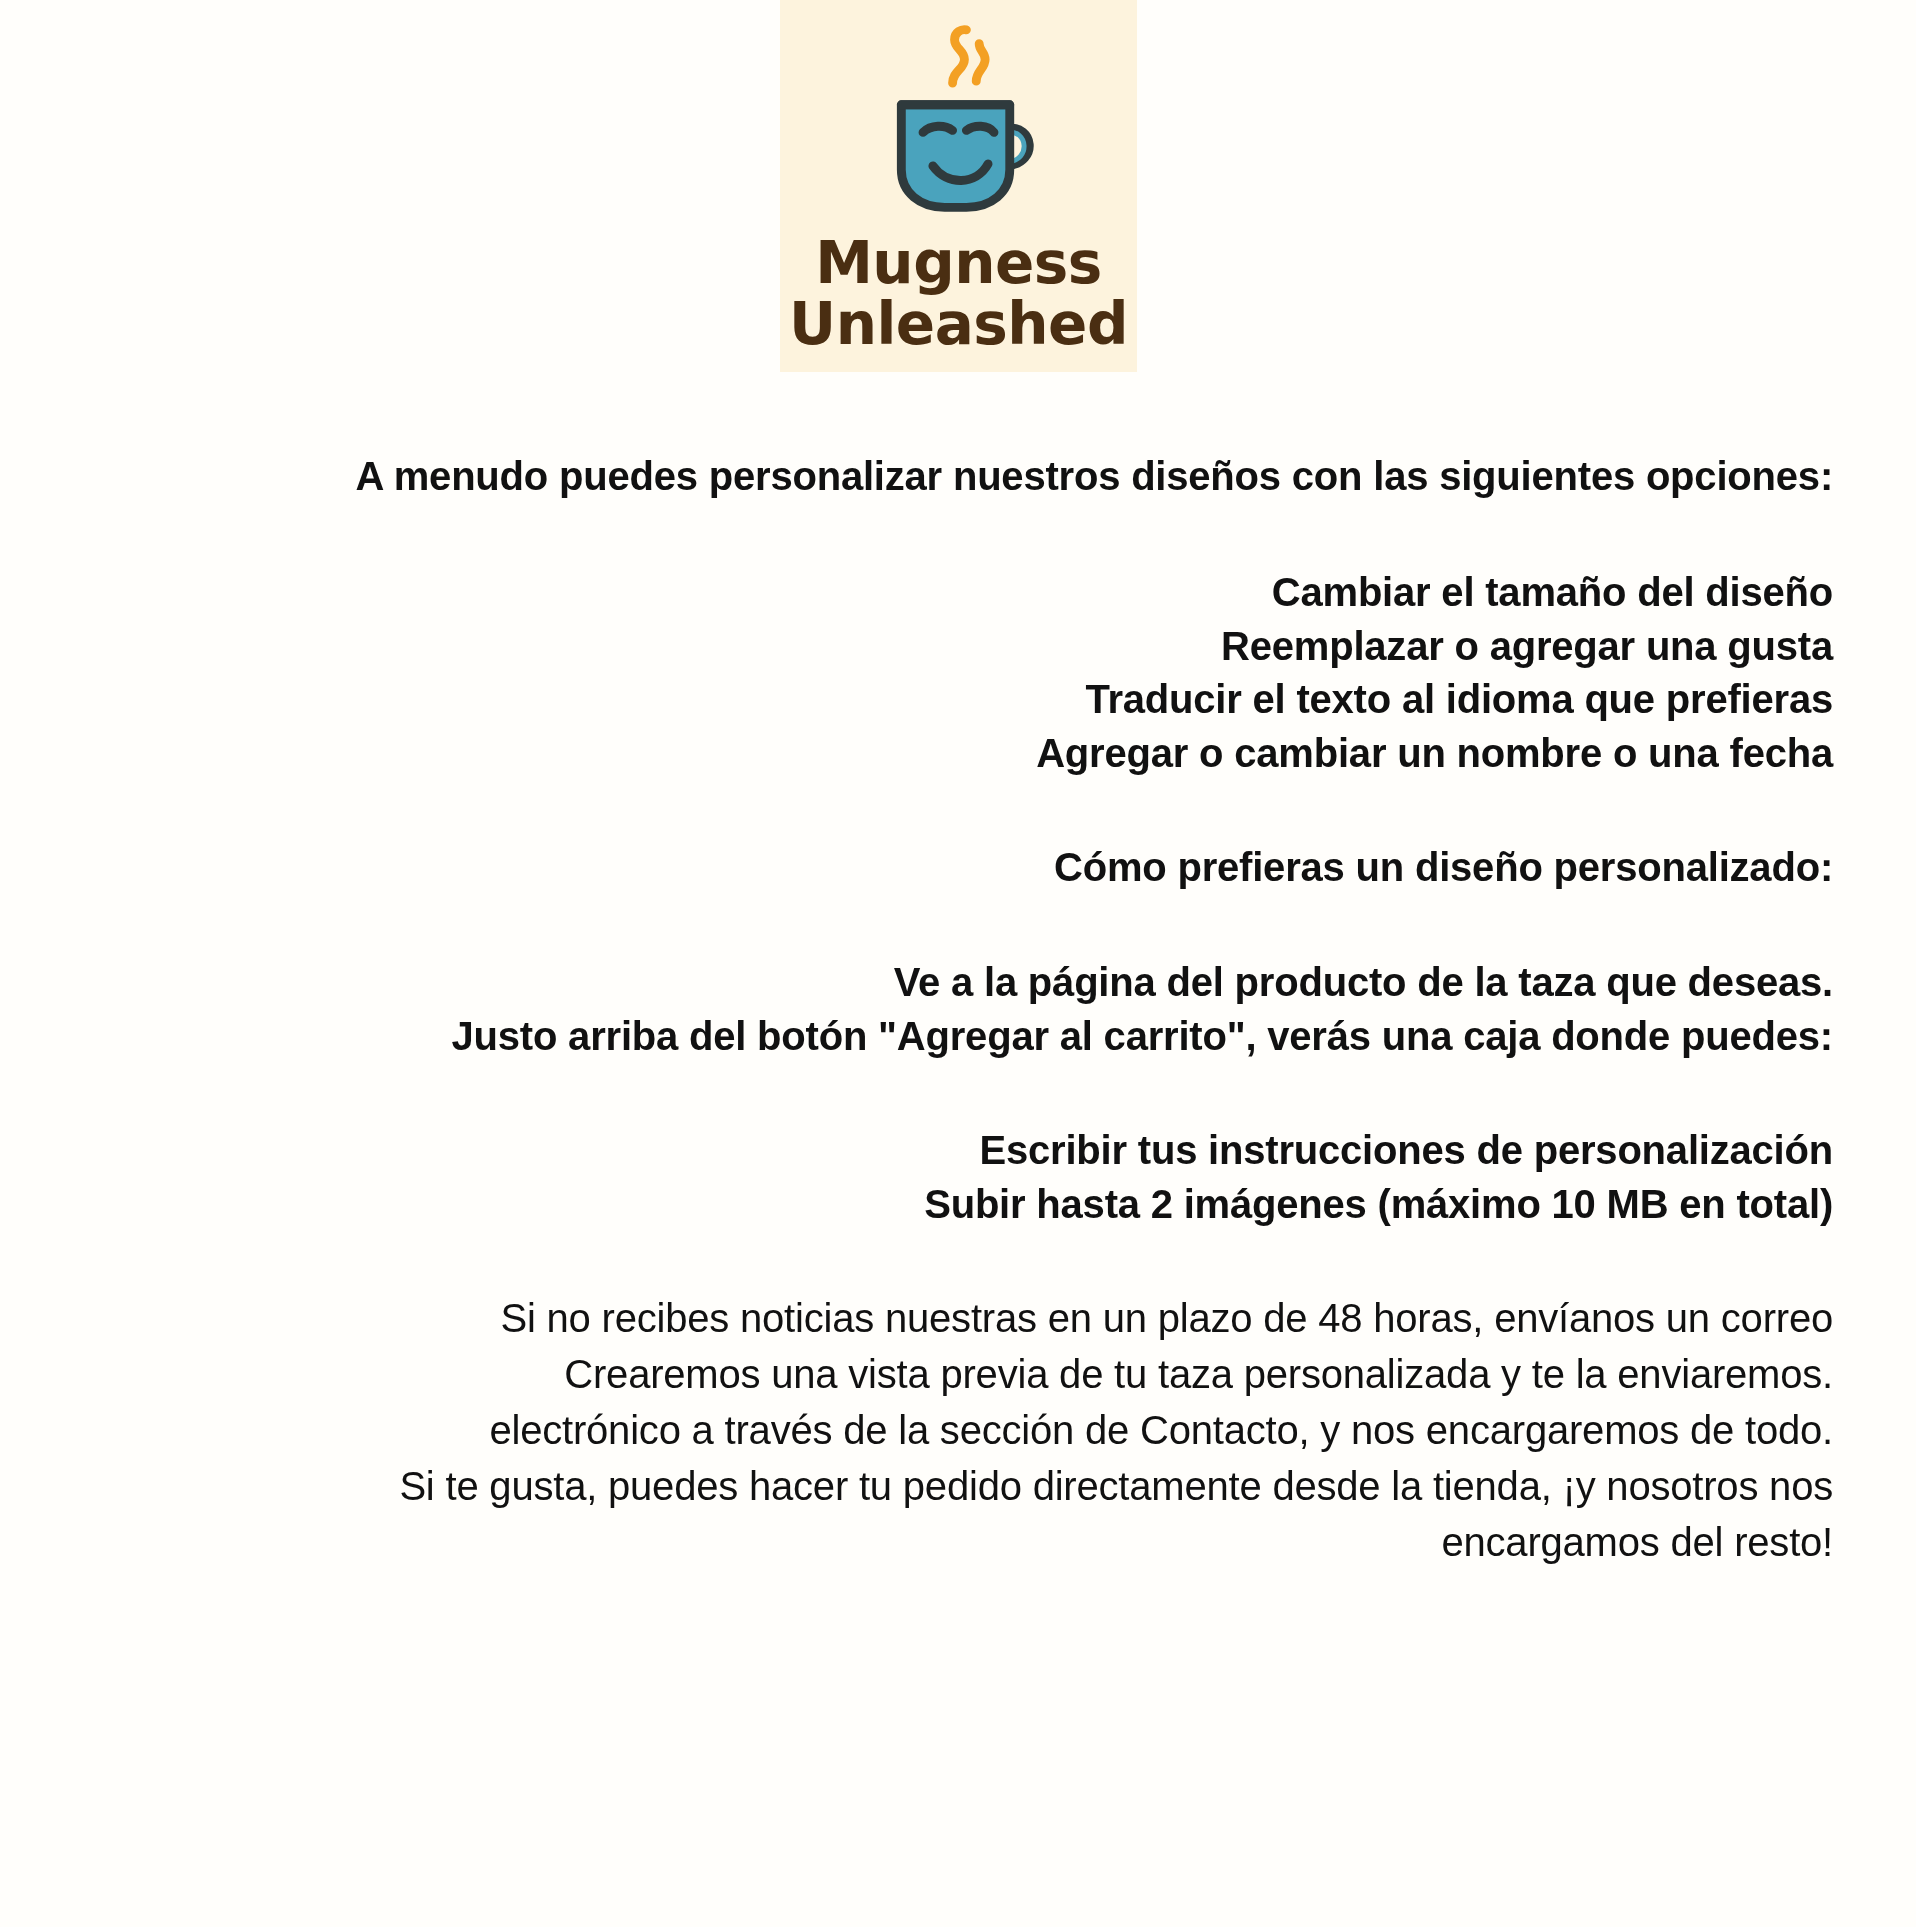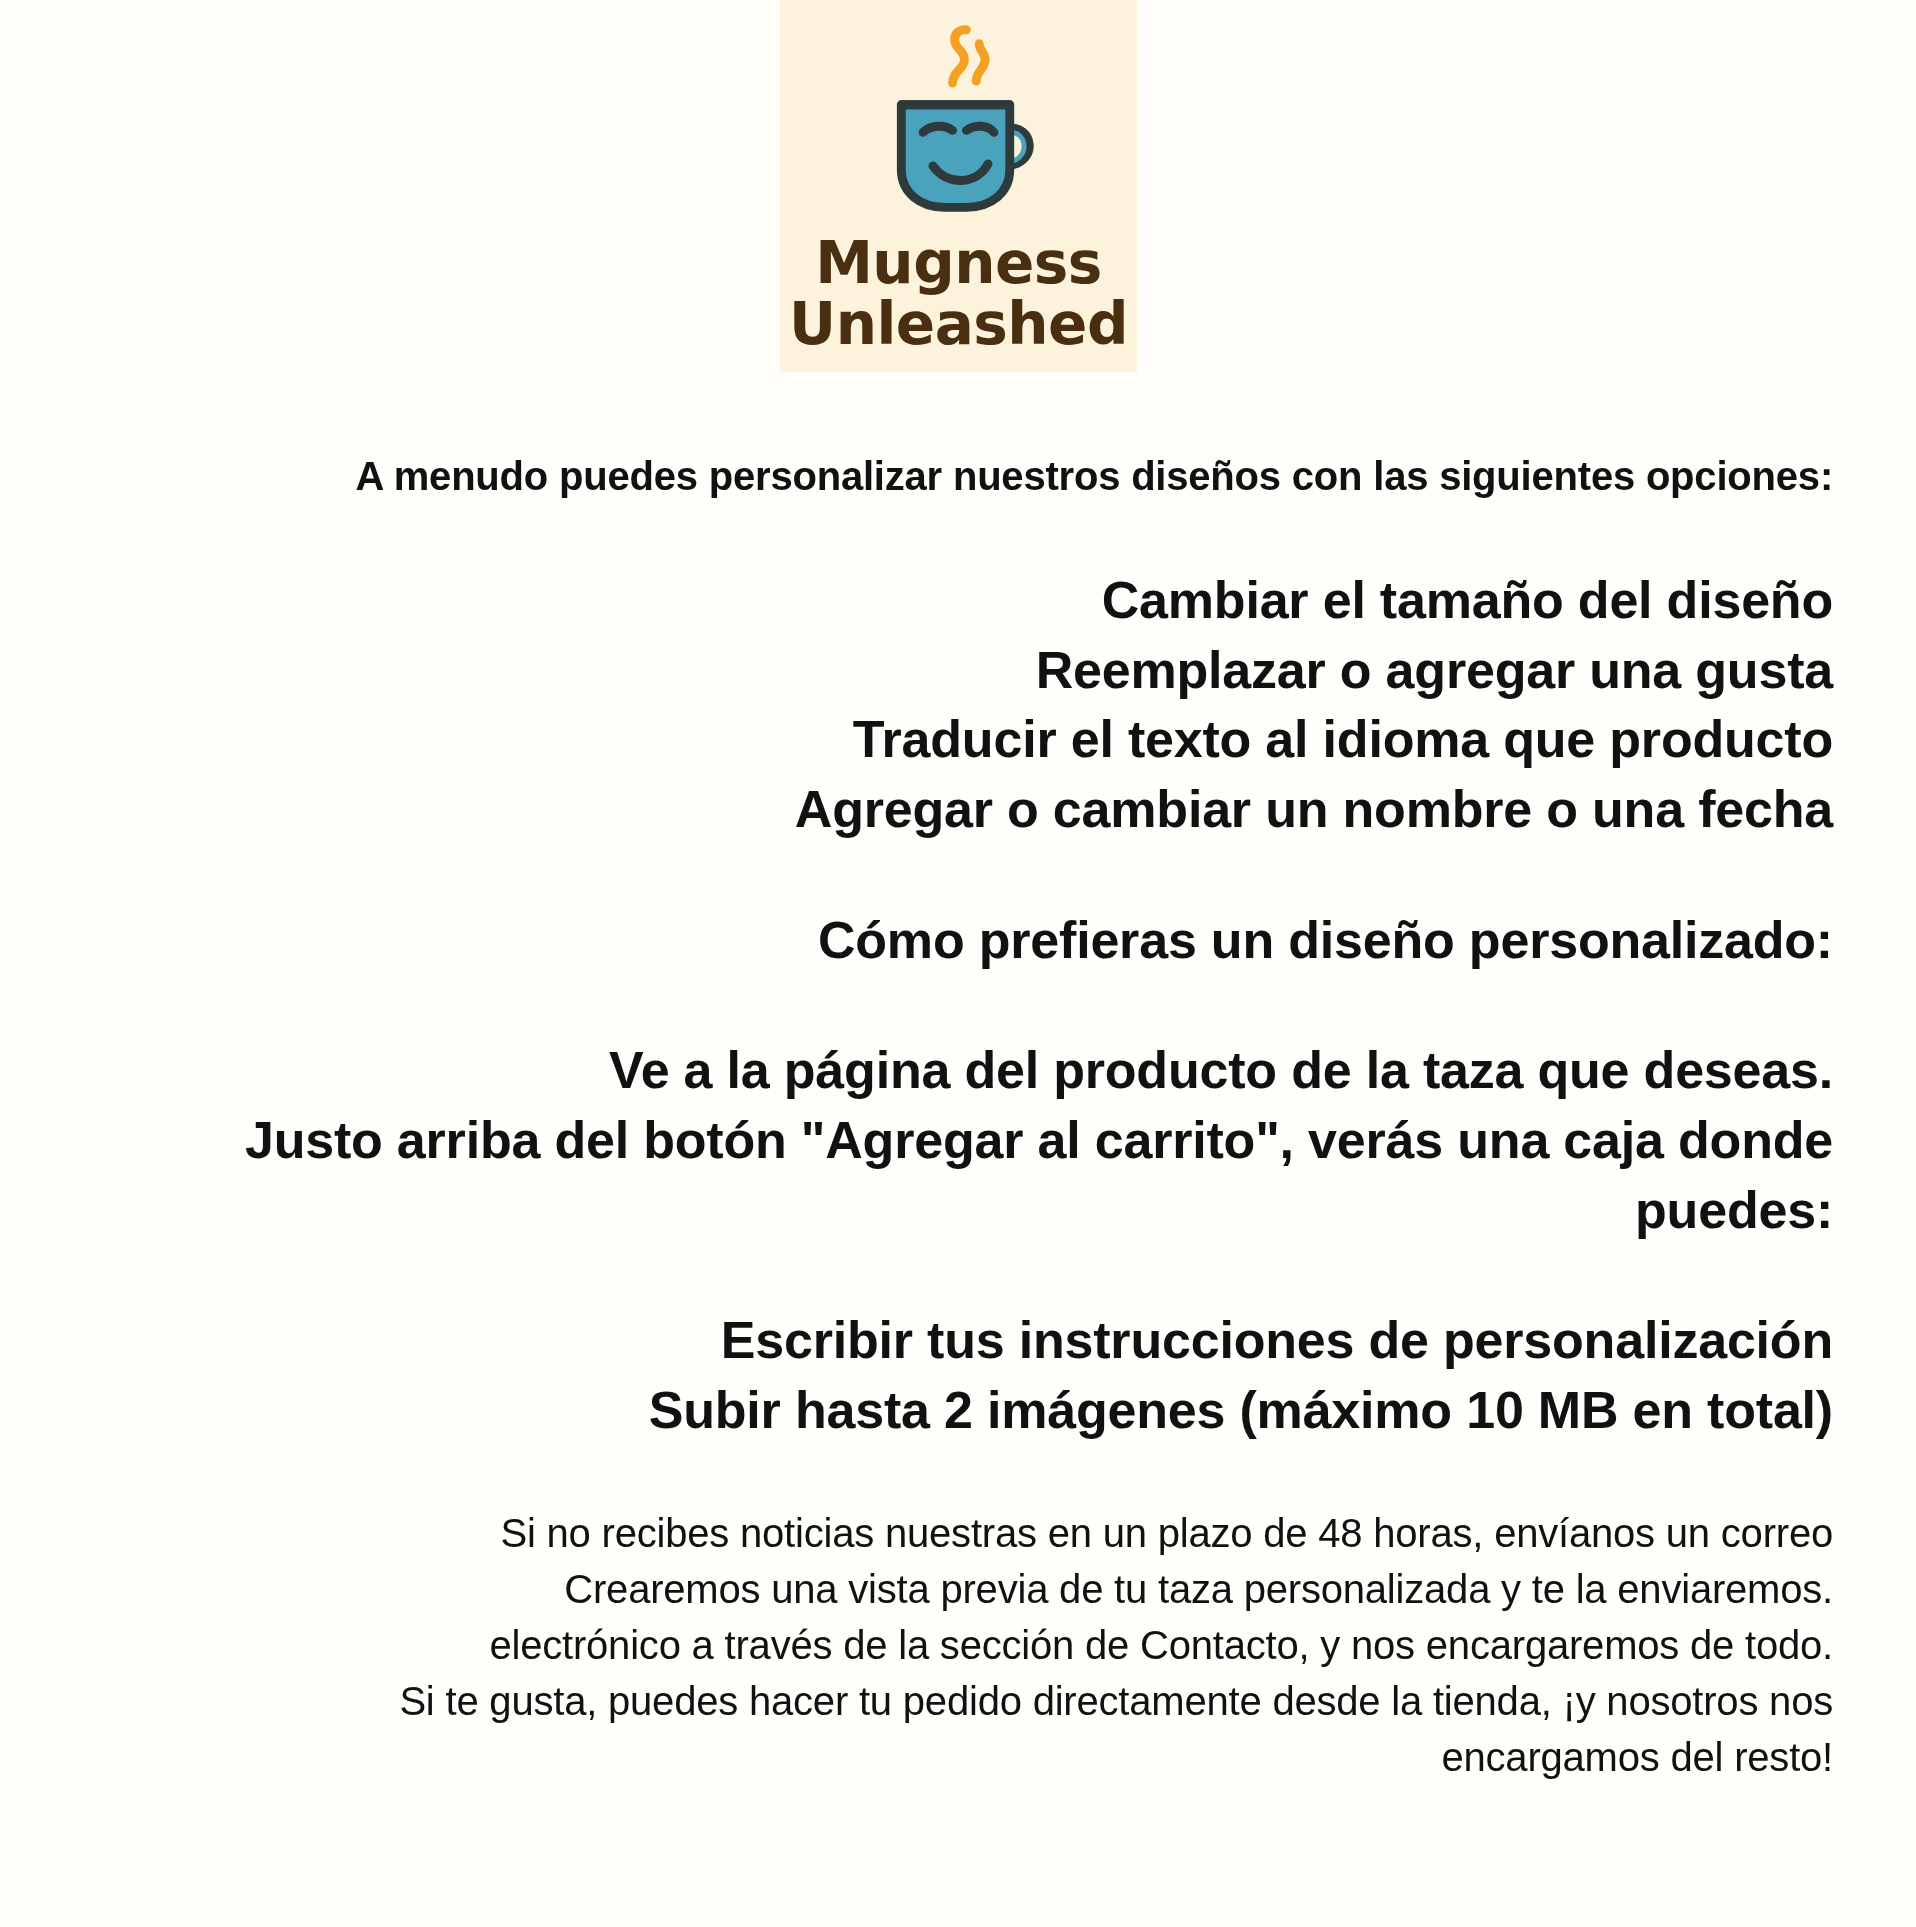--- a/index.html
+++ b/index.html
@@ -65,21 +65,21 @@
   .lead {
     margin: 77px 0 0 0;
     font-weight: 700;
     font-size: 40px;
     line-height: 1.35;
     letter-spacing: -0.2px;
   }
   .block {
     margin: 0;
     font-weight: 700;
-    font-size: 52px;
+    font-size: 40px;
     line-height: 1.34;
     letter-spacing: -0.2px;
   }
   .gap-lg { height: 63px; }
   .gap-md { height: 61px; }
   .gap-sm { height: 59px; }
   .line { display: block; }
   .para {
     margin: 0;
     font-weight: 400;
@@ -124,21 +124,21 @@
 
   <div class="content">
 
     <p class="lead">A menudo puedes personalizar nuestros diseños con las siguientes opciones:</p>
 
     <div class="gap-lg"></div>
 
     <div class="block">
       <span class="line">Cambiar el tamaño del diseño</span>
       <span class="line">Reemplazar o agregar una gusta</span>
-      <span class="line">Traducir el texto al idioma que producto</span>
+      <span class="line">Traducir el texto al idioma que prefieras</span>
       <span class="line">Agregar o cambiar un nombre o una fecha</span>
     </div>
 
     <div class="gap-md"></div>
 
     <p class="block">Cómo prefieras un diseño personalizado:</p>
 
     <div class="gap-md"></div>
 
     <div class="block">

